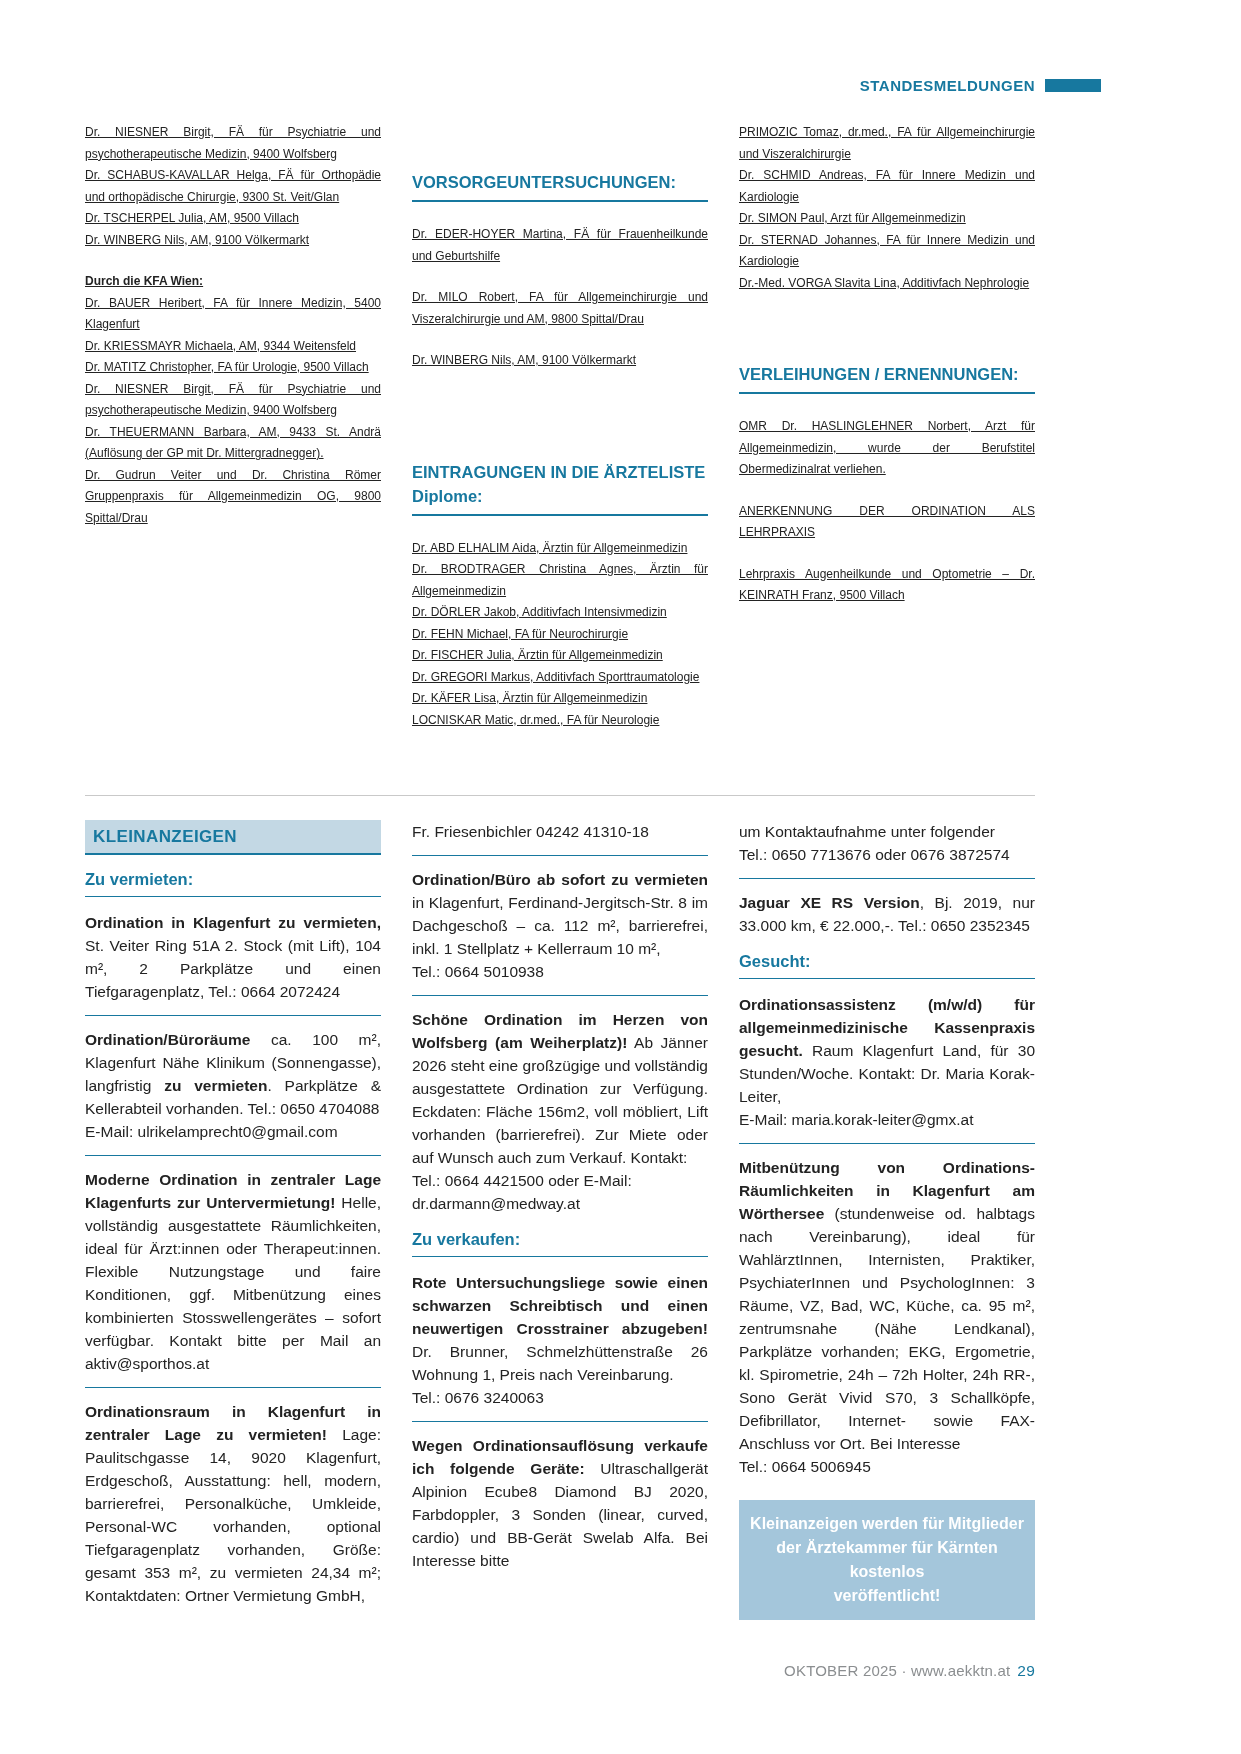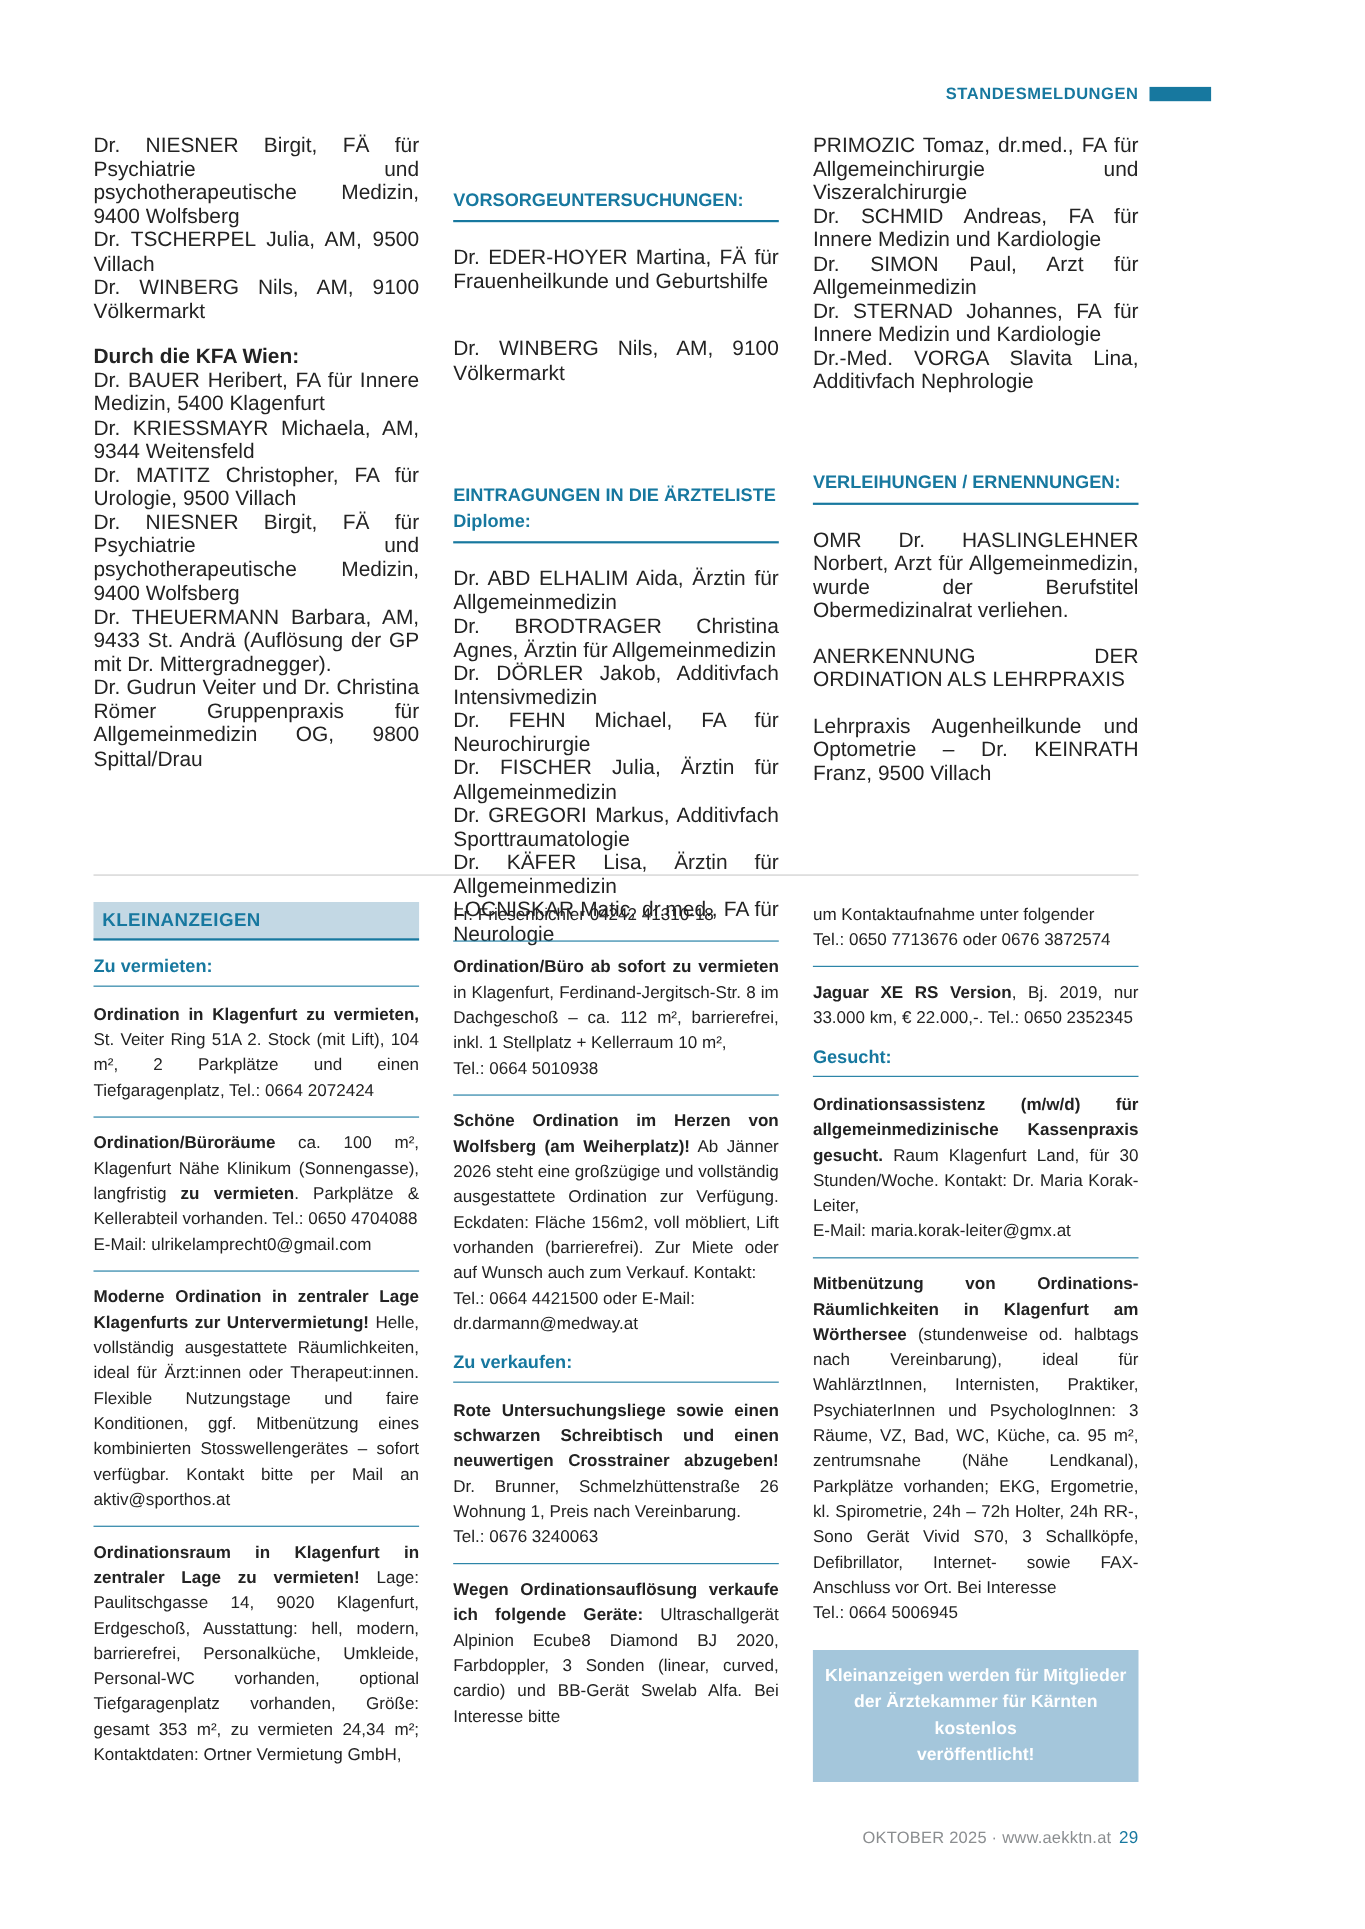--- a/index.html
+++ b/index.html
@@ -20,21 +20,21 @@
   .header-bar {
     position:absolute; top:79px; left:1045px; width:56px; height:13px;
     background:var(--accent);
   }
   .col { position:absolute; width:296px; }
   .upper-col { top:122px; }
   .lower-col { top:820px; }
   .c1 { left:85px; } .c2 { left:412px; } .c3 { left:739px; }
 
   .para { text-align:justify; margin:0; }
-  .upper-col .para { font-size:19px; line-height:21.5px; }
+  .upper-col .para { font-size:12px; line-height:21.5px;text-decoration:underline; }
   .lower-col .para { font-size:15.5px; line-height:23px; }
   .para b { font-weight:bold; }
 
   .upper-col .gap { height:20px; }
   .lower-col .gap { height:14px; }
 
   .heading {
     font-size:16.5px; line-height:24px; font-weight:bold; color:var(--accent);
     padding-bottom:6px; border-bottom:2px solid var(--accent); margin-bottom:2px;margin-top:48px;
   }
@@ -64,36 +64,38 @@
   .footer .pagenum { color:var(--accent); font-weight:normal; font-size:15.5px; margin-left:7px; }
 </style>
 </head>
 <body>
 
 <div class="header-tag">STANDESMELDUNGEN</div>
 <div class="header-bar"></div>
 
 <div class="col upper-col c1">
     <div class="para">Dr. NIESNER Birgit, FÄ für Psychiatrie und psychotherapeutische Medizin, 9400 Wolfsberg</div>
+    <div class="para">Dr. SCHABUS-KAVALLAR Helga, FÄ für Orthopädie und orthopädische Chirurgie, 9300 St. Veit/Glan</div>
     <div class="para">Dr. TSCHERPEL Julia, AM, 9500 Villach</div>
     <div class="para">Dr. WINBERG Nils, AM, 9100 Völkermarkt</div>
     <div class="gap"></div>
     <div class="para"><b>Durch die KFA Wien:</b></div>
     <div class="para">Dr. BAUER Heribert, FA für Innere Medizin, 5400 Klagenfurt</div>
     <div class="para">Dr. KRIESSMAYR Michaela, AM, 9344 Weitensfeld</div>
     <div class="para">Dr. MATITZ Christopher, FA für Urologie, 9500 Villach</div>
     <div class="para">Dr. NIESNER Birgit, FÄ für Psychiatrie und psychotherapeutische Medizin, 9400 Wolfsberg</div>
     <div class="para">Dr. THEUERMANN Barbara, AM, 9433 St. Andrä (Auflösung der GP mit Dr. Mittergradnegger).</div>
     <div class="para">Dr. Gudrun Veiter und Dr. Christina Römer Gruppenpraxis für Allgemeinmedizin OG, 9800 Spittal/Drau</div>
   </div>
 <div class="col upper-col c2">
     <div class="heading">VORSORGEUNTERSUCHUNGEN:</div>
     <div class="gap"></div>
     <div class="para">Dr. EDER-HOYER Martina, FÄ für Frauenheilkunde und Geburtshilfe</div>
     <div class="gap"></div>
+    <div class="para">Dr. MILO Robert, FA für Allgemeinchirurgie und Viszeralchirurgie und AM, 9800 Spittal/Drau</div>
     <div class="gap"></div>
     <div class="para">Dr. WINBERG Nils, AM, 9100 Völkermarkt</div>
     <div class="gap"></div>
     <div class="gap"></div>
     <div class="heading">EINTRAGUNGEN IN DIE ÄRZTELISTE<br>Diplome:</div>
     <div class="gap"></div>
     <div class="para">Dr. ABD ELHALIM Aida, Ärztin für Allgemeinmedizin</div>
     <div class="para">Dr. BRODTRAGER Christina Agnes, Ärztin für Allgemeinmedizin</div>
     <div class="para">Dr. DÖRLER Jakob, Additivfach Intensivmedizin</div>
     <div class="para">Dr. FEHN Michael, FA für Neurochirurgie</div>

